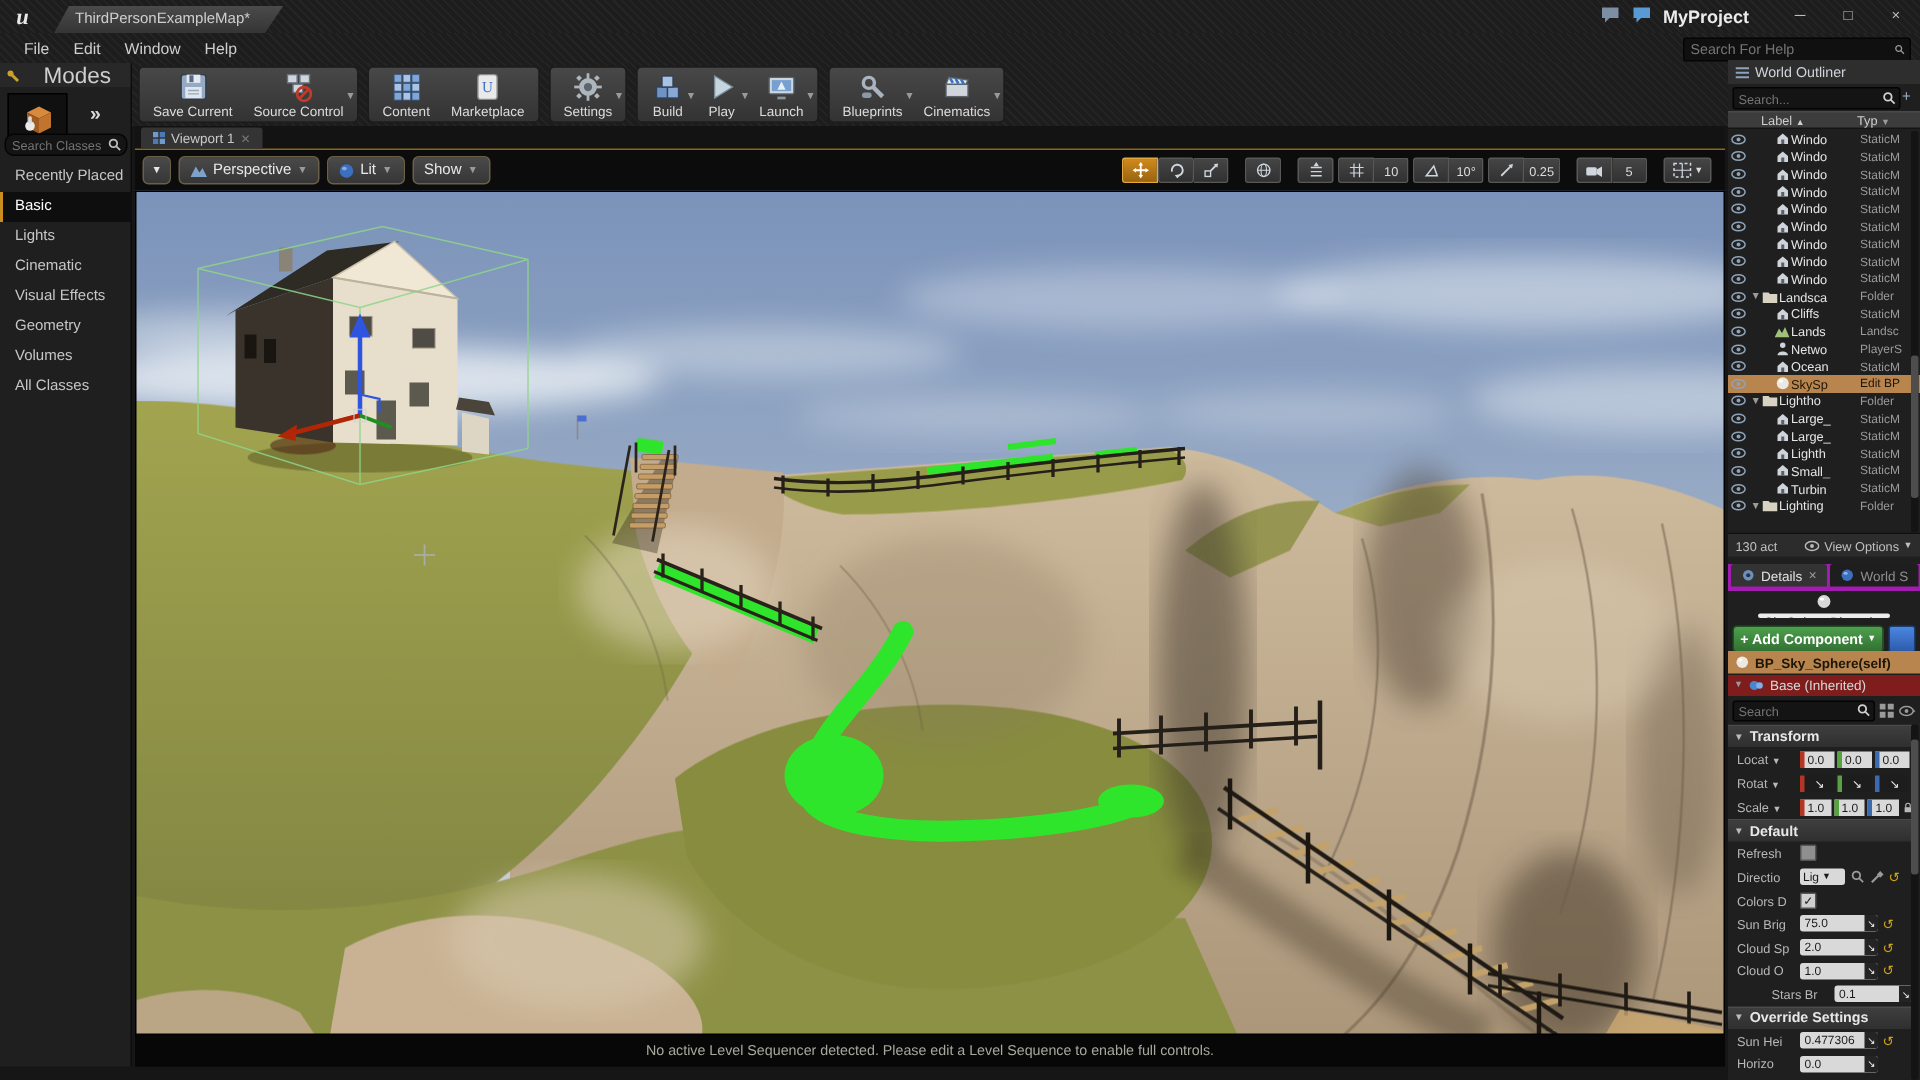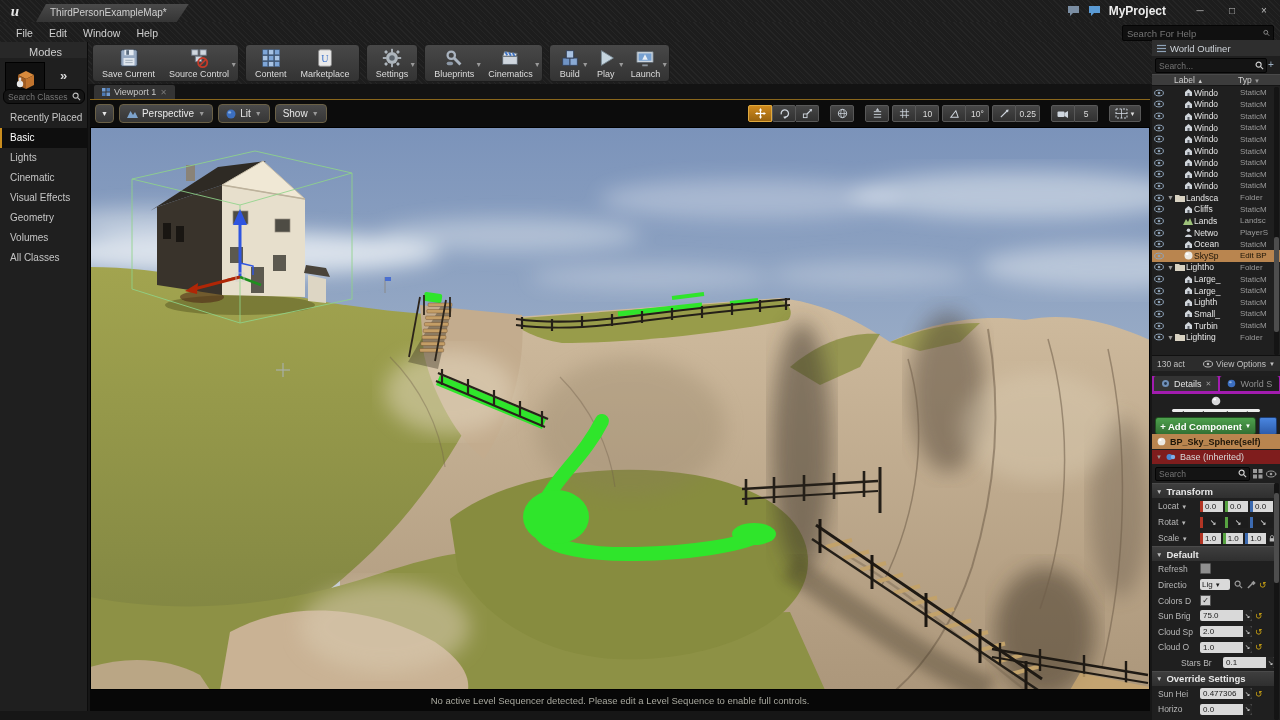--- a/index.html
+++ b/index.html
@@ -26,21 +26,21 @@
   
   #toolbar{position:absolute;left:88px;top:42px;width:1062px;height:42px;display:flex;align-items:center;gap:6px;padding-left:4px;box-sizing:border-box;}
   .tb-group{display:flex;align-items:stretch;background:linear-gradient(#484848,#333);border:1px solid #1c1c1c;
             border-radius:4px;padding:1px 2px;height:38px;box-sizing:border-box;}
   .tb-btn{display:flex;flex-direction:column;align-items:center;justify-content:flex-start;padding:1px 7px;position:relative;}
   .tb-btn svg{display:block;}
   .tb-label{color:#dcdcdc;font-size:9px;margin-top:0px;white-space:nowrap;}
   .tb-dd{position:absolute;right:-1px;bottom:12px;color:#9a9a9a;font-size:7px;}
   
   #modes{position:absolute;left:0;top:42px;width:88px;height:669px;background:#1f1f1f;border-right:1px solid #0c0c0c;box-sizing:border-box;}
-  #modes-header{height:16px;background:#282828;display:flex;align-items:center;gap:4px;padding-left:4px;color:#cfcfcf;font-size:11px;flex-direction:column;}
+  #modes-header{height:16px;background:#282828;display:flex;align-items:center;gap:16px;padding-left:4px;color:#cfcfcf;font-size:15px;}
   #modes-tool{position:absolute;left:5px;top:20px;width:38px;height:32px;background:#101010;border:1px solid #000;display:flex;align-items:center;justify-content:center;}
   #modes-chevron{position:absolute;left:60px;top:26px;color:#d8d8d8;font-size:13px;font-weight:bold;}
   #modes-search{position:absolute;left:3px;top:47px;width:80px;height:13px;background:#141414;border:1px solid #040404;border-radius:6px;display:flex;align-items:center;}
   #modes-search input{flex:1;width:58px;background:transparent;border:none;outline:none;color:#8a8a8a;font-size:8.5px;padding:0 4px;font-family:"Liberation Sans",sans-serif;}
   #modes-cats{position:absolute;left:0;top:66px;width:88px;}
   .cat{height:20px;line-height:20px;padding-left:10px;color:#c6c6c6;font-size:10px;}
   .cat.sel{background:#0e0e0e;color:#fff;border-left:2px solid #c98d1e;padding-left:8px;}
   
   #viewport{position:absolute;left:90px;top:84px;width:1060px;height:627px;background:#0d0d0d;}
   #vp-tabstrip{height:15px;background:#131313;display:flex;align-items:flex-end;border-bottom:1px solid #8a671c;}
@@ -232,68 +232,68 @@
             <circle cx="12" cy="12" r="6.5" fill="#aeb6bd"></circle>
             <circle cx="12" cy="12" r="3" fill="#5c646c"></circle>
           </svg>
           <span class="tb-label">Settings</span>
           <span class="tb-dd">▼</span>
         </div>
       </div>
       <div class="tb-group">
         <div class="tb-btn">
           <svg width="22" height="22" viewBox="0 0 24 24">
+            <g stroke="#33415a">
+              <rect x="4" y="12" width="8" height="8" fill="#6f93c4"></rect>
+              <rect x="12" y="12" width="8" height="8" fill="#89a9d4"></rect>
+              <rect x="8" y="4" width="8" height="8" fill="#a9c2e2"></rect>
+            </g>
+          </svg>
+          <span class="tb-label">Build</span>
+          <span class="tb-dd">▼</span>
+        </div>
+        <div class="tb-btn">
+          <svg width="22" height="22" viewBox="0 0 24 24">
+            <polygon points="7,4 20,12 7,20" fill="#c6d6e0" stroke="#7d8d98"></polygon>
+          </svg>
+          <span class="tb-label">Play</span>
+          <span class="tb-dd">▼</span>
+        </div>
+        <div class="tb-btn">
+          <svg width="22" height="22" viewBox="0 0 24 24">
+            <rect x="3" y="5" width="18" height="12" rx="1" fill="#cdd5dd" stroke="#5a626a"></rect>
+            <rect x="5" y="7" width="14" height="8" fill="#76a0d0"></rect>
+            <rect x="9" y="19" width="6" height="2" fill="#8a929a"></rect>
+            <path d="M12 8 L15 14 H9 Z" fill="#e8eef4"></path>
+          </svg>
+          <span class="tb-label">Launch</span>
+          <span class="tb-dd">▼</span>
+        </div>
+      </div>
+      <div class="tb-group">
+        <div class="tb-btn">
+          <svg width="22" height="22" viewBox="0 0 24 24">
             <circle cx="9" cy="9" r="4" fill="none" stroke="#aab4c0" stroke-width="2.5"></circle>
             <line x1="11.5" y1="11.5" x2="19" y2="19" stroke="#aab4c0" stroke-width="3.2"></line>
             <rect x="4" y="16" width="7" height="4" rx="2" fill="#8c98a6"></rect>
           </svg>
           <span class="tb-label">Blueprints</span>
           <span class="tb-dd">▼</span>
         </div>
         <div class="tb-btn">
           <svg width="22" height="22" viewBox="0 0 24 24">
             <rect x="4" y="10" width="16" height="9" fill="#cfd6de" stroke="#5a626a"></rect>
             <path d="M4 10 L6 5 L20 7 L18.5 10 Z" fill="#e6ebf0" stroke="#5a626a"></path>
             <g stroke="#3d72c4" stroke-width="2">
               <line x1="7" y1="5.5" x2="9" y2="9"></line>
               <line x1="11" y1="6" x2="13" y2="9.5"></line>
               <line x1="15" y1="6.5" x2="17" y2="10"></line>
             </g>
           </svg>
           <span class="tb-label">Cinematics</span>
-          <span class="tb-dd">▼</span>
-        </div>
-      </div>
-      <div class="tb-group">
-        <div class="tb-btn">
-          <svg width="22" height="22" viewBox="0 0 24 24">
-            <g stroke="#33415a">
-              <rect x="4" y="12" width="8" height="8" fill="#6f93c4"></rect>
-              <rect x="12" y="12" width="8" height="8" fill="#89a9d4"></rect>
-              <rect x="8" y="4" width="8" height="8" fill="#a9c2e2"></rect>
-            </g>
-          </svg>
-          <span class="tb-label">Build</span>
-          <span class="tb-dd">▼</span>
-        </div>
-        <div class="tb-btn">
-          <svg width="22" height="22" viewBox="0 0 24 24">
-            <polygon points="7,4 20,12 7,20" fill="#c6d6e0" stroke="#7d8d98"></polygon>
-          </svg>
-          <span class="tb-label">Play</span>
-          <span class="tb-dd">▼</span>
-        </div>
-        <div class="tb-btn">
-          <svg width="22" height="22" viewBox="0 0 24 24">
-            <rect x="3" y="5" width="18" height="12" rx="1" fill="#cdd5dd" stroke="#5a626a"></rect>
-            <rect x="5" y="7" width="14" height="8" fill="#76a0d0"></rect>
-            <rect x="9" y="19" width="6" height="2" fill="#8a929a"></rect>
-            <path d="M12 8 L15 14 H9 Z" fill="#e8eef4"></path>
-          </svg>
-          <span class="tb-label">Launch</span>
           <span class="tb-dd">▼</span>
         </div>
       </div>
     </div>
 
   <div id="modes">
     <div id="modes-header">
       <svg width="9" height="9" viewBox="0 0 9 9">
           <circle cx="3" cy="3" r="2" fill="#c9a227"></circle>
           <path d="M4 4 L8 8" stroke="#c9a227" stroke-width="2"></path>

